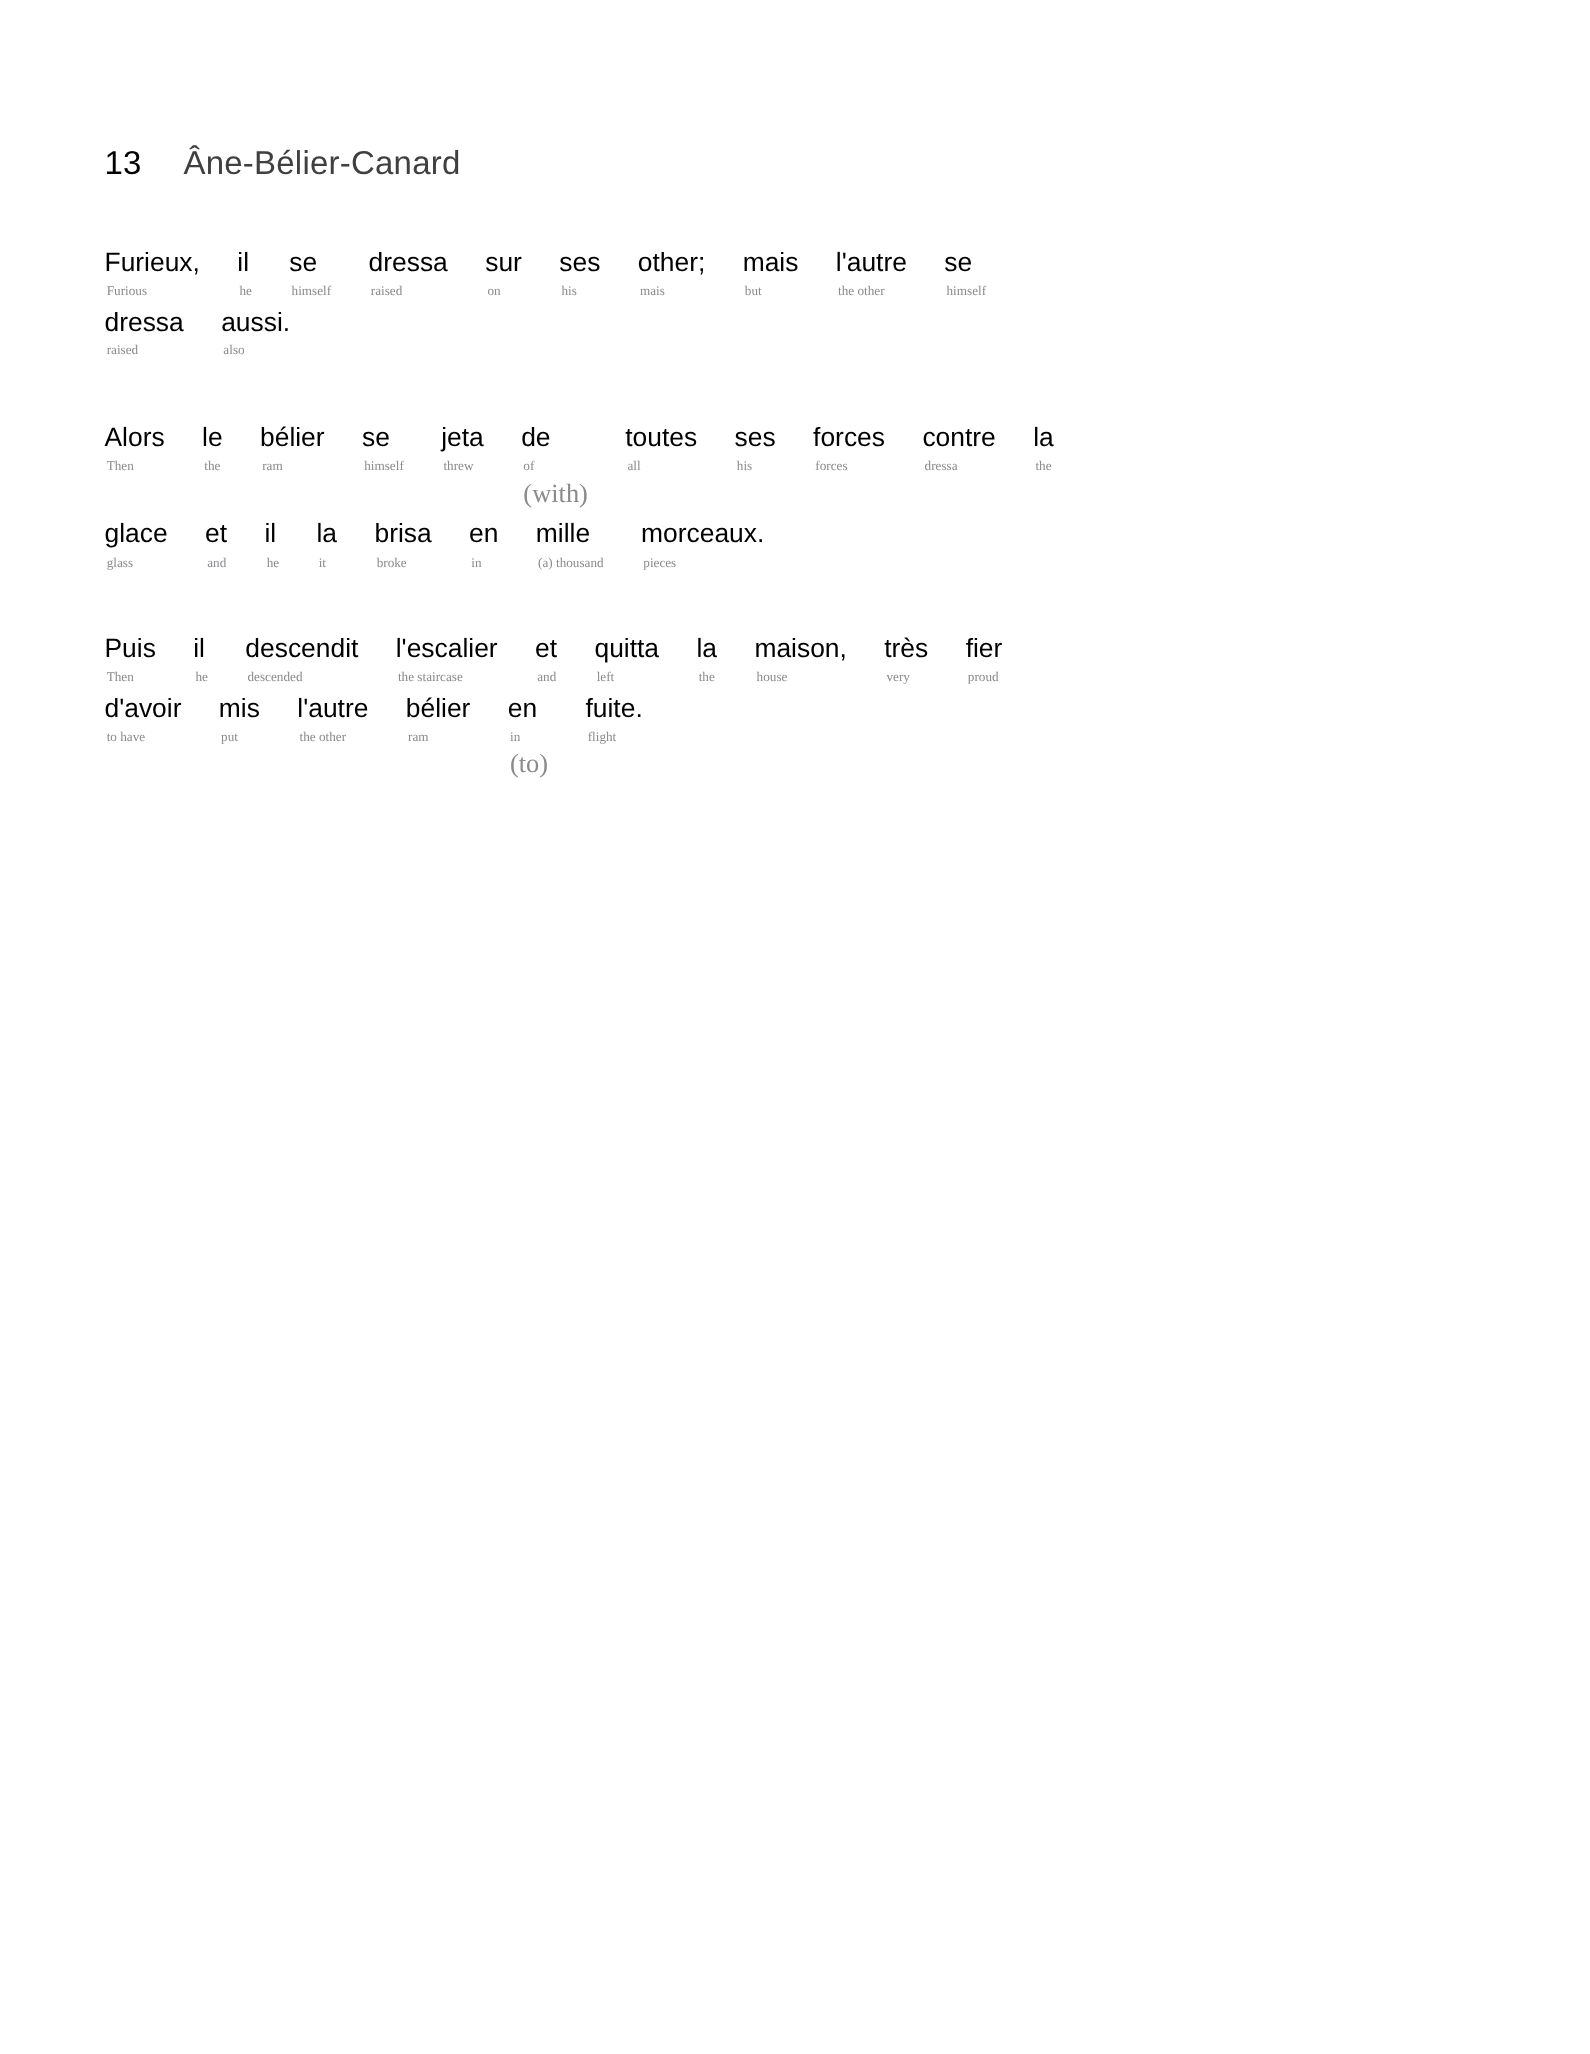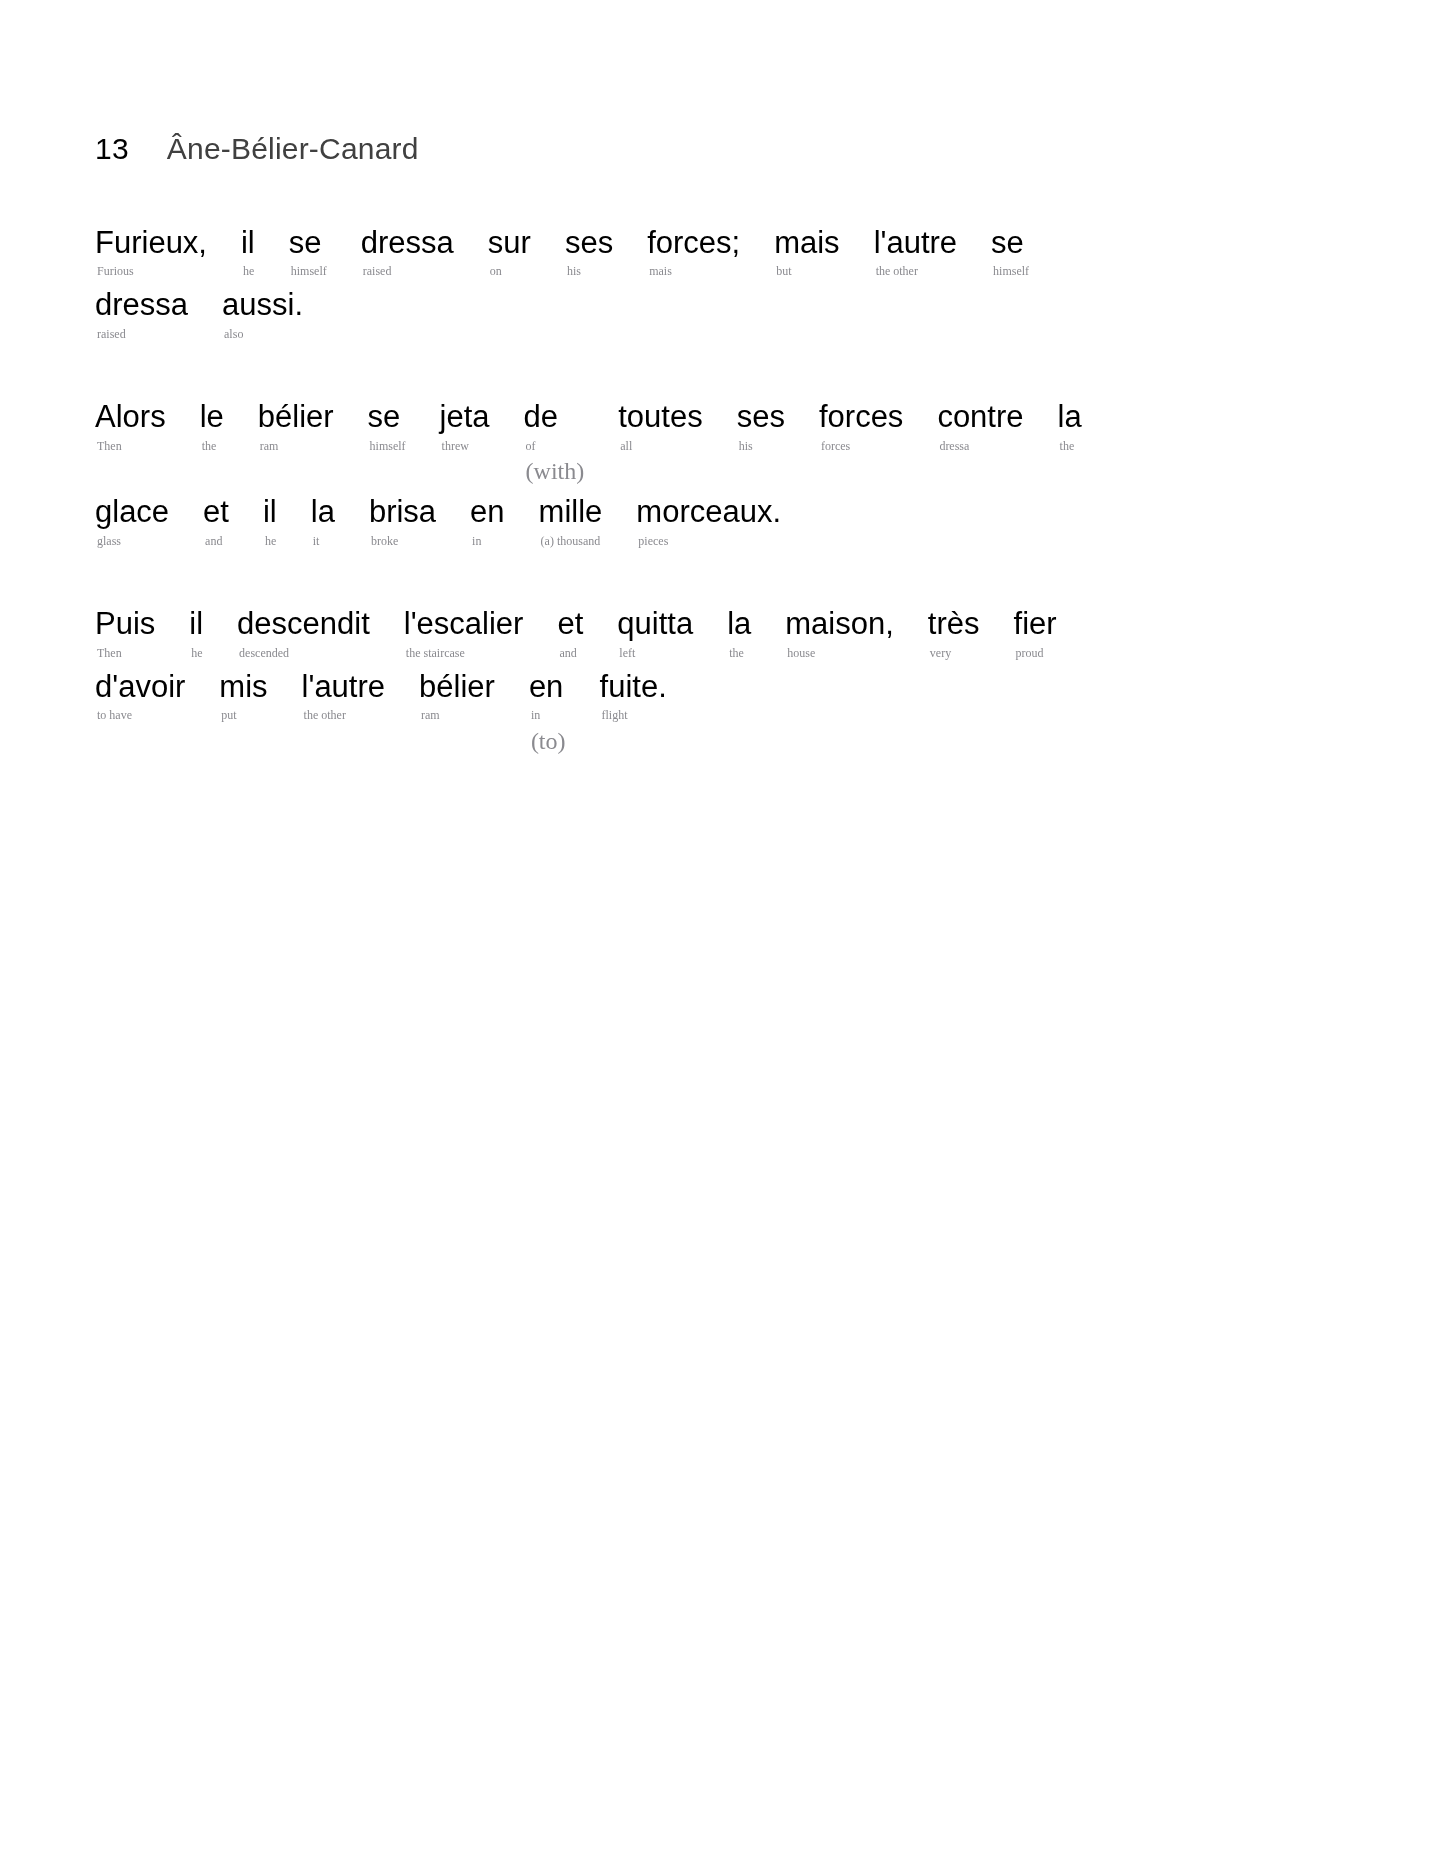--- a/index.html
+++ b/index.html
@@ -59,21 +59,21 @@
     margin-bottom: 8px;
   }
   .wordpair {
     display: flex;
     flex-direction: column;
     align-items: flex-start;
     margin-right: 34px;
   }
   .word {
     font-family: "Liberation Sans", sans-serif;
-    font-size: 31px;
+    font-size: 24px;
     line-height: 1.08;
     color: #000000;
     white-space: pre;
   }
   .gloss {
     font-family: "Liberation Serif", serif;
     font-size: 12px;
     line-height: 1.30;
     color: #8a8a8f;
     white-space: pre;
@@ -123,21 +123,21 @@
             </div>
             <div class="wordpair">
               <span class="word">sur</span>
               <span class="gloss gloss-indent">on</span>
             </div>
             <div class="wordpair">
               <span class="word">ses</span>
               <span class="gloss gloss-indent">his</span>
             </div>
             <div class="wordpair">
-              <span class="word">forces;</span>
+              <span class="word">other;</span>
               <span class="gloss gloss-indent">mais</span>
             </div>
             <div class="wordpair">
               <span class="word">mais</span>
               <span class="gloss gloss-indent">but</span>
             </div>
             <div class="wordpair">
               <span class="word">l'autre</span>
               <span class="gloss gloss-indent">the other</span>
             </div>

